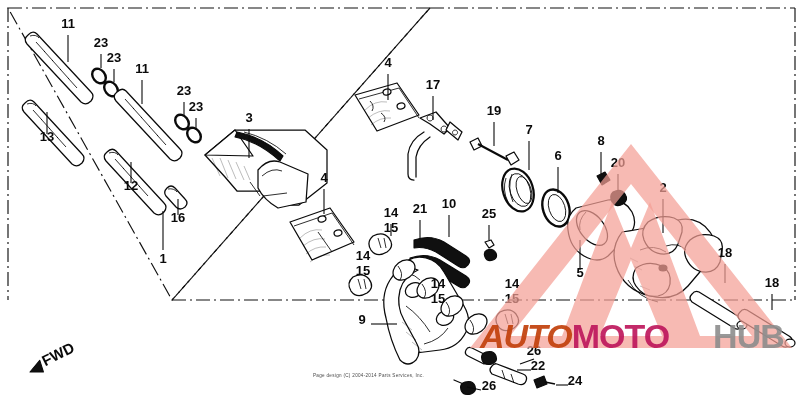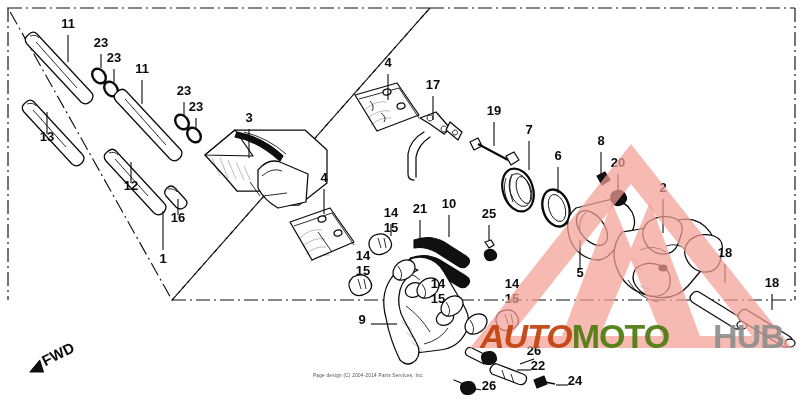--- a/index.html
+++ b/index.html
@@ -15,21 +15,21 @@
   .border{stroke:#111;stroke-width:1.15;fill:none;stroke-dasharray:14 4 2 4;}
   .fwdtxt{font-family:"Liberation Sans",sans-serif;font-weight:700;font-size:15px;fill:#0a0a0a;}
   .copy{font-family:"Liberation Sans",sans-serif;font-size:4.6px;fill:#4a4a4a;letter-spacing:.3px;}
   
   #wm{position:absolute;left:0;top:0;width:800px;height:402px;pointer-events:none;}
   #wm-tri{position:absolute;left:466px;top:140px;width:330px;height:212px;}
   #wm-text{position:absolute;left:480px;top:316px;width:320px;height:40px;
            font-family:"Liberation Sans",sans-serif;font-weight:700;font-size:34px;
            letter-spacing:-1px;white-space:nowrap;line-height:40px;}
   .wm-a{color:#c2410c;opacity:.92;font-style:italic;}
-  .wm-m{color:#4d7c0f;opacity:.92;}
+  .wm-m{color:#be185d;opacity:.92;}
   .wm-h{color:#8d8d8d;opacity:.9;margin-left:44px;}
 </style>
 </head>
 <body>
 
 <div id="stage">
 
   <svg id="svgroot" viewBox="0 0 800 402" xmlns="http://www.w3.org/2000/svg">
 
     <g>

